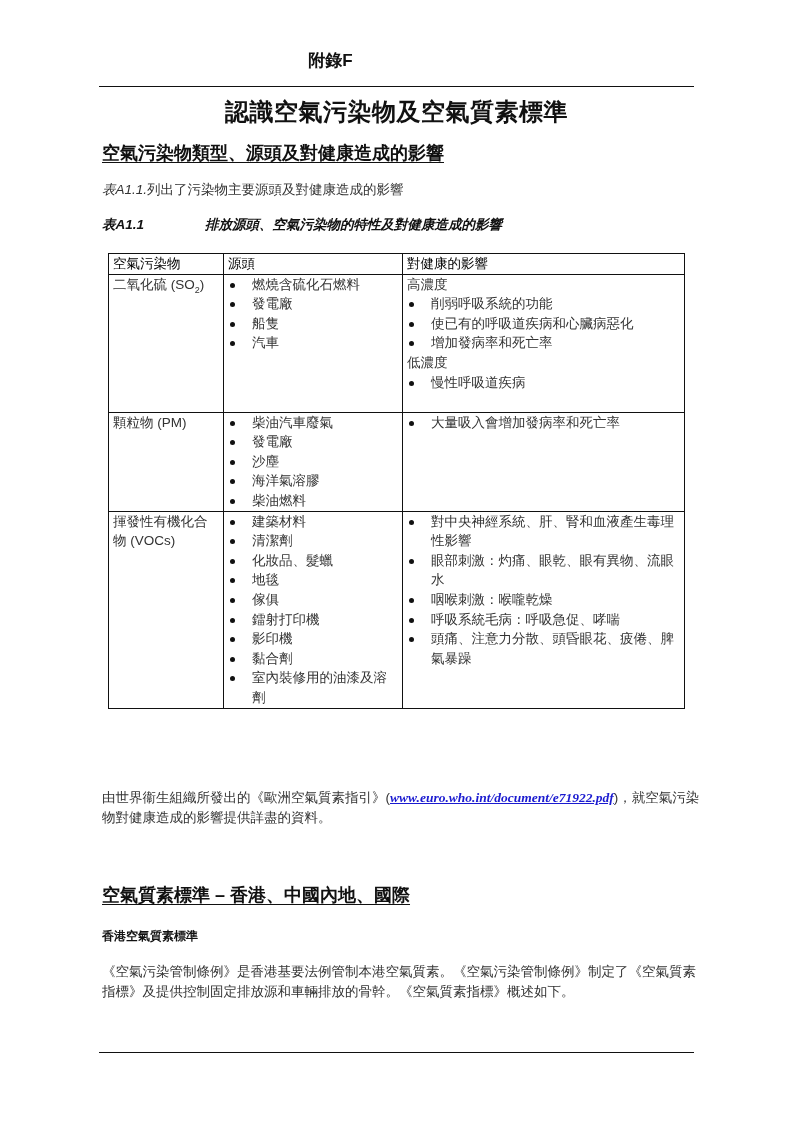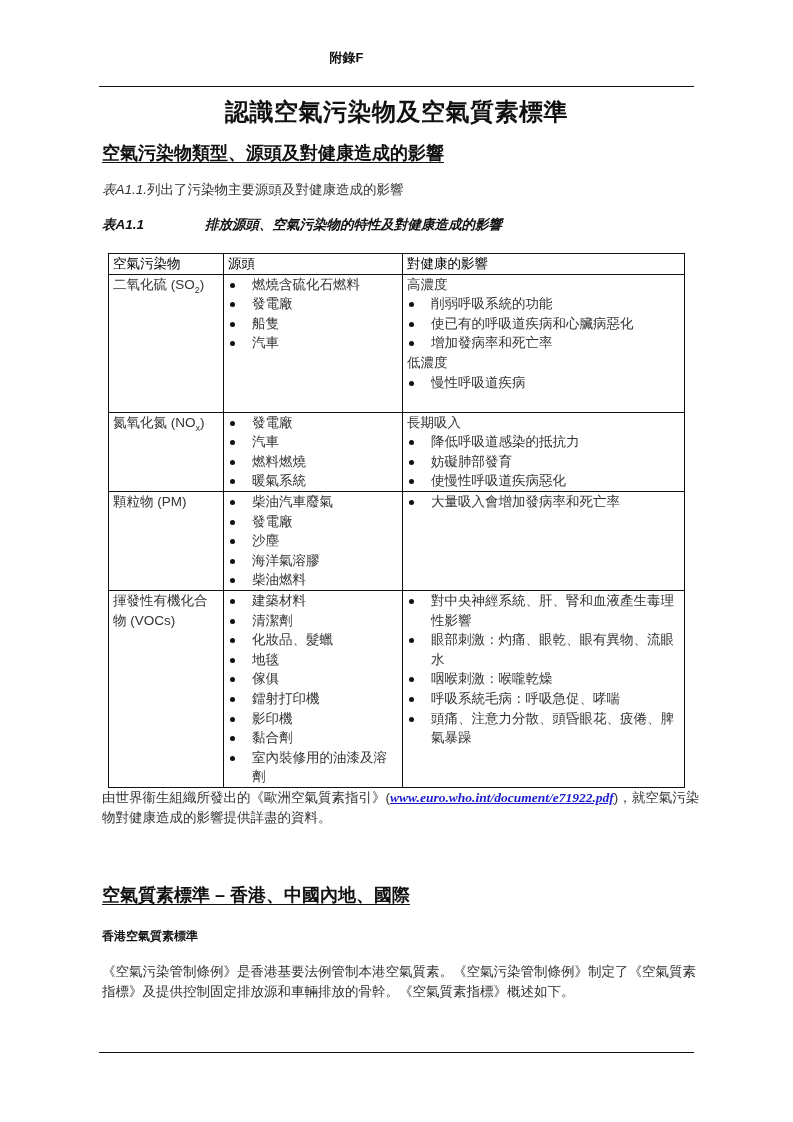--- a/index.html
+++ b/index.html
@@ -1,19 +1,19 @@
 <!DOCTYPE html>
 <html><head>
 <meta charset="utf-8">
 <style>
   html, body { margin:0; padding:0; background:#ffffff; }
   body { width:793px; height:1122px; position:relative; overflow:hidden;
          font-family:"Liberation Sans", "DejaVu Sans", sans-serif; color:#222; }
-  .appendix { position:absolute; top:49px; left:16px; width:661px; text-align:center;
-              font-size:13px; font-weight:bold; color:#111; }
+  .appendix { position:absolute; top:49px; left:0; width:661px; text-align:center;
+              font-size:17px; font-weight:bold; color:#111; }
   .rule-top { position:absolute; top:86px; left:99px; width:595px; height:1px; background:#111; }
   .rule-bottom { position:absolute; top:1052px; left:99px; width:501px; height:1px; background:#111; }
   .doc-title { position:absolute; top:96px; left:0; width:793px; text-align:center;
                font-size:24px; font-weight:bold; color:#111; letter-spacing:0.5px; }
   .h1 { position:absolute; left:102px; font-size:18px; font-weight:bold; color:#111;
         text-decoration:underline; text-underline-offset:3px; }
   .intro { position:absolute; top:181px; left:102px; font-size:13.5px; color:#333; }
   .intro i { font-weight:normal; }
   .caption { position:absolute; top:216px; left:102px; font-size:13.5px; font-weight:bold;
              font-style:italic; color:#111; }
@@ -72,39 +72,20 @@
         <li>使已有的呼吸道疾病和心臟病惡化</li>
         <li>增加發病率和死亡率</li>
       </ul>
       <div class="sub">低濃度</div>
       <ul class="bl">
         <li>慢性呼吸道疾病</li>
       </ul>
     </td>
   </tr>
 
-  <tr>
-    <td><span>氮氧化氮 (NO</span><sub style="font-size:9px;">x</sub><span>)</span></td>
-    <td>
-      <ul class="bl">
-        <li>發電廠</li>
-        <li>汽車</li>
-        <li>燃料燃燒</li>
-        <li>暖氣系統</li>
-      </ul>
-    </td>
-    <td>
-      <div class="sub">長期吸入</div>
-      <ul class="bl">
-        <li>降低呼吸道感染的抵抗力</li>
-        <li>妨礙肺部發育</li>
-        <li>使慢性呼吸道疾病惡化</li>
-      </ul>
-    </td>
-  </tr>
 
   <tr>
     <td>顆粒物 (PM)</td>
     <td>
       <ul class="bl">
         <li>柴油汽車廢氣</li>
         <li>發電廠</li>
         <li>沙塵</li>
         <li>海洋氣溶膠</li>
         <li>柴油燃料</li>

